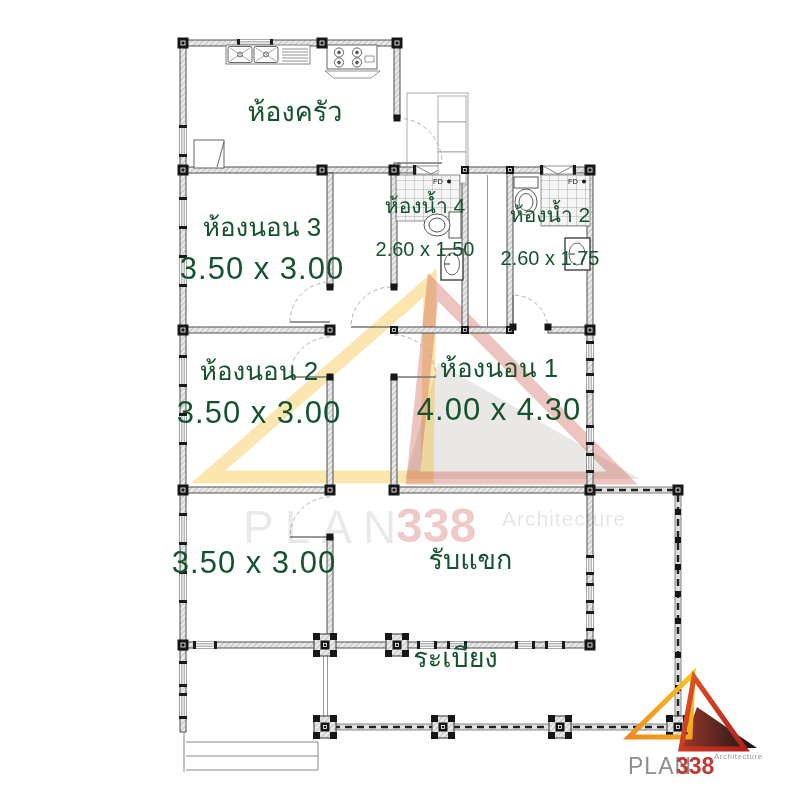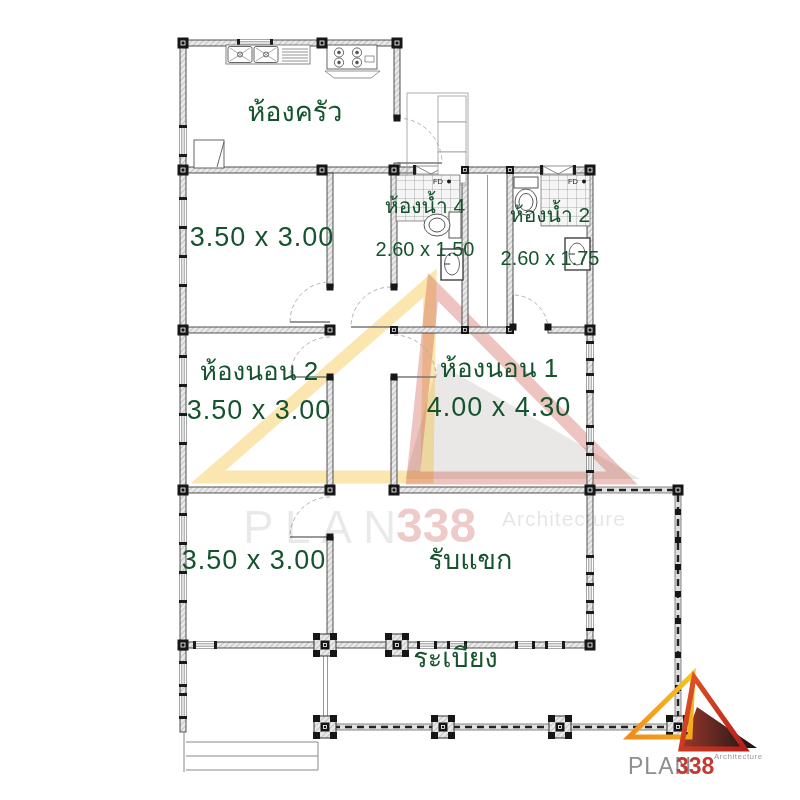--- a/index.html
+++ b/index.html
@@ -2,21 +2,21 @@
 <html><head>
 <meta charset="utf-8">
 <title>Floor Plan</title>
 <style>
   html,body{margin:0;padding:0;background:#ffffff;}
   #canvas{position:relative;width:800px;height:800px;background:#ffffff;overflow:hidden;
           font-family:"Liberation Sans",sans-serif;}
   #plan-svg{position:absolute;left:0;top:0;}
   .roomlabel{position:absolute;text-align:center;color:#14532d;z-index:5;}
   .rname{font-size:26px;line-height:1.1;}
-  .rdim{font-size:27px;margin-top:9px;letter-spacing:1px;}
+  .rdim{font-size:31px;margin-top:9px;letter-spacing:1px;}
   .small .rname{font-size:21px;}
   .small .rdim{font-size:20px;margin-top:21px;letter-spacing:0;}
   .big .rname{font-size:27px;}
   
   #wm-text{position:absolute;left:0;top:0;width:800px;z-index:2;pointer-events:none;}
   #wm-plan{position:absolute;left:243px;top:500px;font-size:46px;letter-spacing:11px;color:rgba(0,0,0,0.085);}
   #wm-338{position:absolute;left:396px;top:498px;font-size:48px;font-weight:bold;color:rgba(193,62,56,0.27);}
   #wm-arch{position:absolute;left:502px;top:507px;font-size:21px;letter-spacing:1px;color:rgba(0,0,0,0.10);}
   
   #logo-text{position:absolute;z-index:6;}
@@ -357,20 +357,21 @@
   <span id="wm-plan">PLAN</span>
   <span id="wm-338">338</span>
   <span id="wm-arch">Architecture</span>
 </div>
 
 <div class="roomlabel big" style="left:205px;top:98px;width:180px;">
   <div class="rname">ห้องครัว</div>
 </div>
 
 <div class="roomlabel" style="left:178px;top:213px;width:168px;">
+  <div class="rname">ห้องนอน 3</div>
   <div class="rdim">3.50 x 3.00</div>
 </div>
 
 <div class="roomlabel small" style="left:374px;top:194px;width:102px;">
   <div class="rname">ห้องน้ำ 4</div>
   <div class="rdim">2.60 x 1.50</div>
 </div>
 
 <div class="roomlabel small" style="left:500px;top:203px;width:100px;">
   <div class="rname">ห้องน้ำ 2</div>

